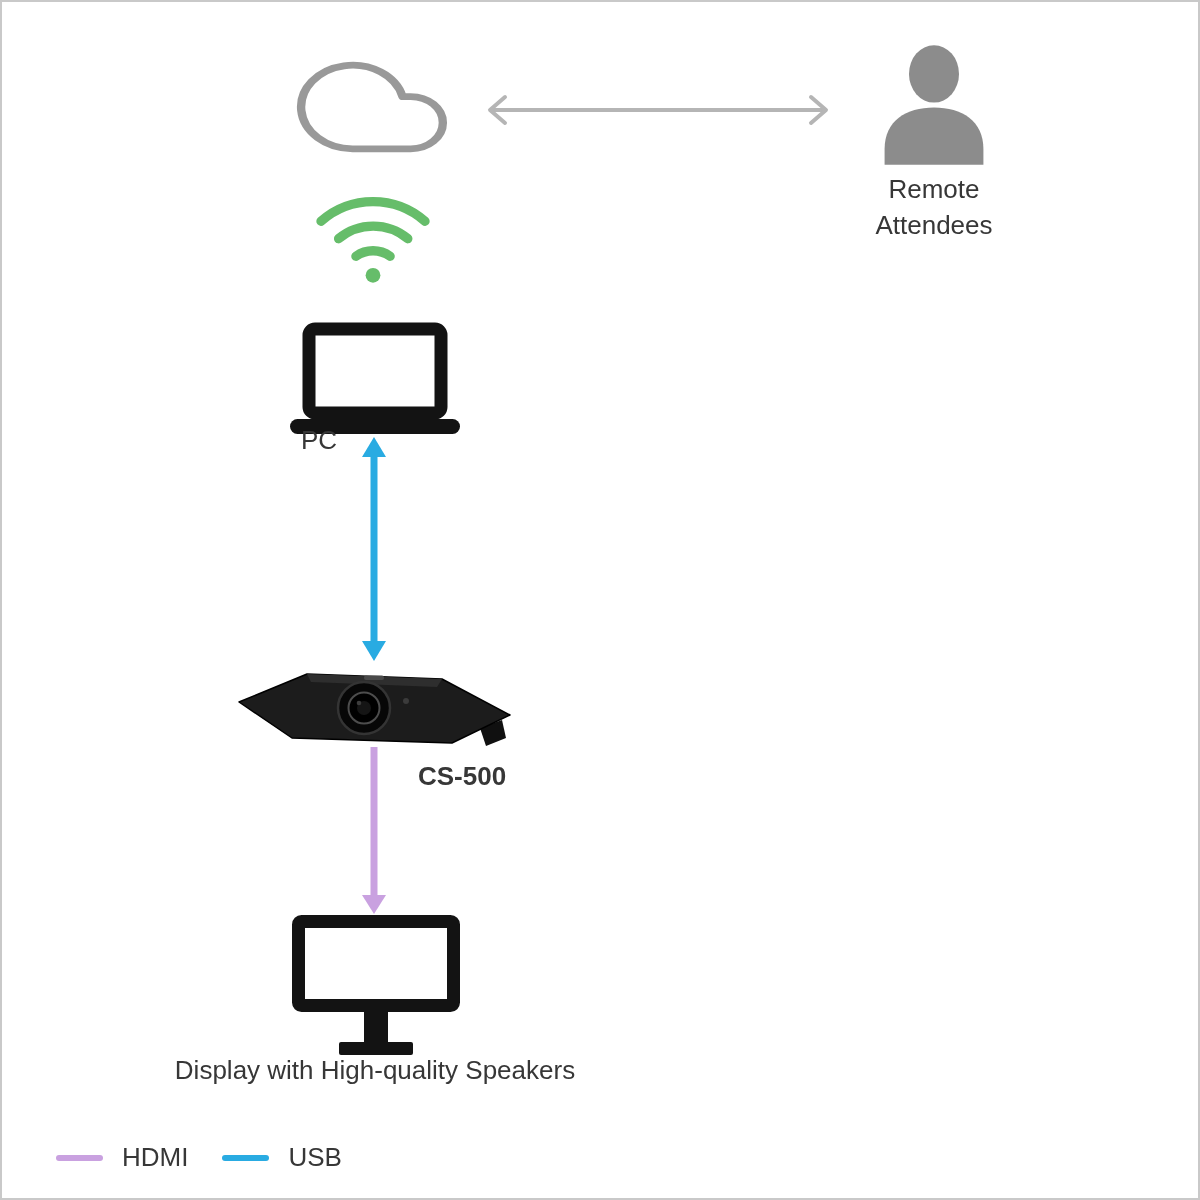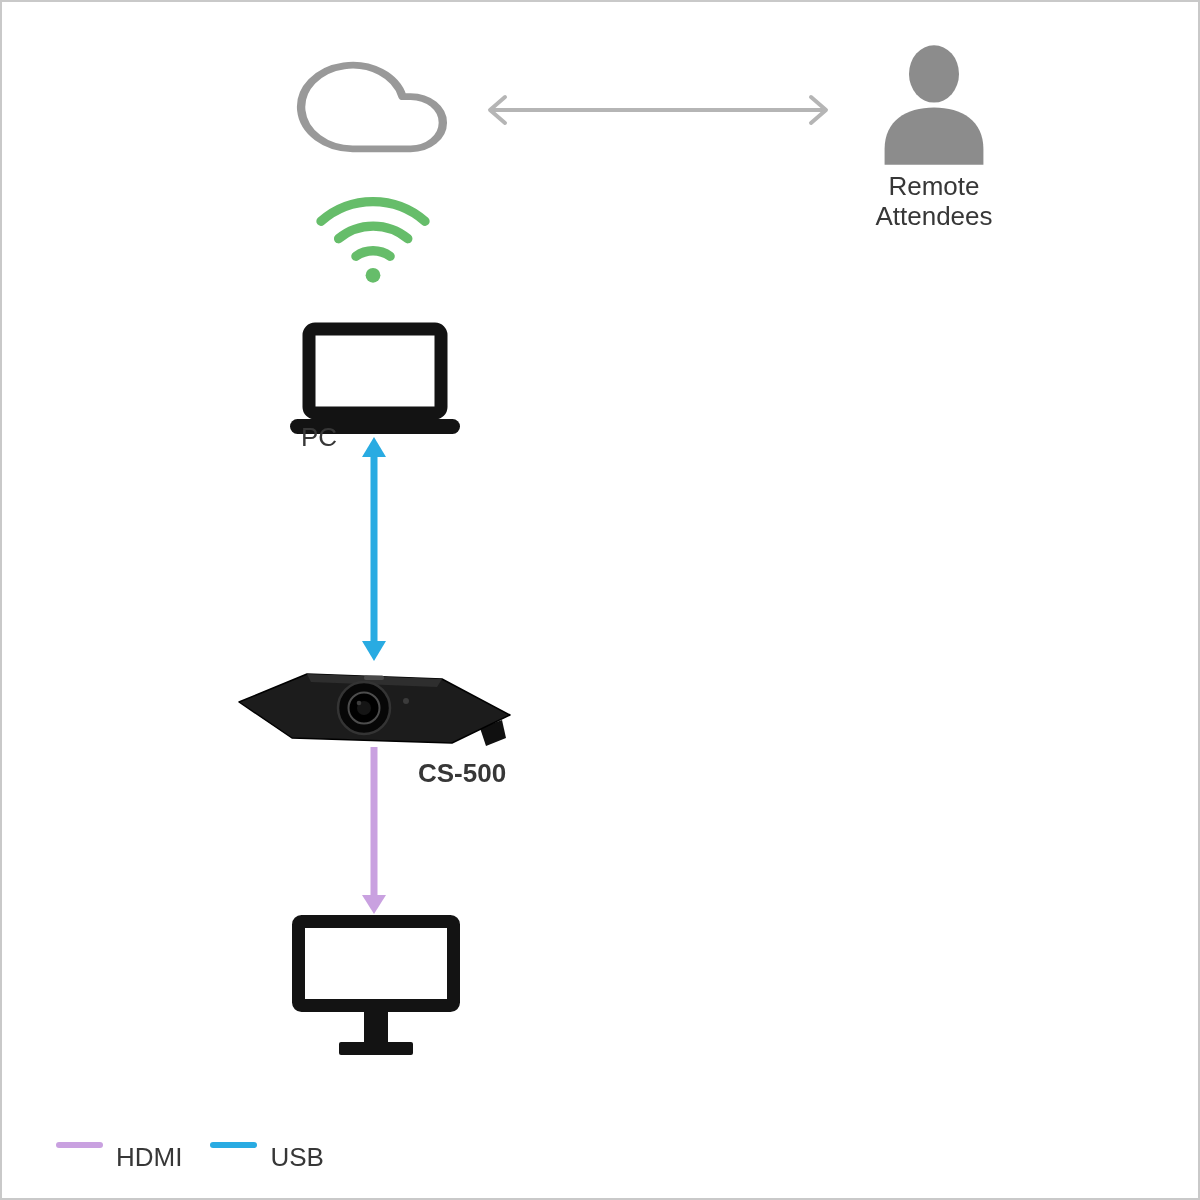--- a/index.html
+++ b/index.html
@@ -13,44 +13,45 @@
     border: 2px solid var(--canvas-border, #c9c9c9);
     font-family: "Liberation Sans", sans-serif;
     color: var(--text, #373737);
     overflow: hidden;
   }
   .abs { position: absolute; }
   .label {
     position: absolute;
     font-size: 26px;
     color: var(--text, #373737);
-    line-height: 30px;
+    line-height: 36px;
   }
   .label.bold { font-weight: 700; text-align: center; }
   .label.center { text-align: center; }
   .prelines { white-space: pre-line; }
 
   
   .cloud-stroke { stroke: var(--cloud-gray); fill: #ffffff; }
   .gray-arrow-stroke { stroke: var(--arrow-gray); fill: none; }
   .person-fill { fill: var(--person-gray); }
   .wifi-stroke { stroke: var(--wifi-green); fill: none; }
   .wifi-dot { fill: var(--wifi-green); }
   .usb-stroke { stroke: var(--usb-blue); }
   .usb-fill { fill: var(--usb-blue); }
   .hdmi-stroke { stroke: var(--hdmi-purple); }
   .hdmi-fill { fill: var(--hdmi-purple); }
   .dev-fill { fill: var(--device-black); }
   .dev-stroke { stroke: var(--device-black); fill: #ffffff; }
 
   .legend {
     display: flex;
-    align-items: flex-start;
+    align-items: center;
     font-size: 26px;
     color: var(--text, #373737);
+    gap: 6px;
   }
   .swatch {
     display: inline-block;
     width: 47px;
     height: 6px;
     border-radius: 3px;
     margin-right: 13px;
   }
   .swatch.hdmi { background: var(--hdmi-purple); }
   .swatch.usb { background: var(--usb-blue); margin-left: 28px; }
@@ -116,20 +117,21 @@
     <line class="hdmi-stroke" x1="17" y1="0" x2="17" y2="150" stroke-width="7"></line>
     <polygon class="hdmi-fill" points="17,167 5,148 29,148"></polygon>
   </svg>
 
   <svg class="abs" style="left:290px; top:913px;" width="168" height="141" viewBox="0 0 168 141">
     <rect class="dev-stroke" x="6.5" y="6.5" width="155" height="84" rx="3" stroke-width="13"></rect>
     <rect class="dev-fill" x="72" y="95" width="24" height="34"></rect>
     <rect class="dev-fill" x="47" y="127" width="74" height="13" rx="2"></rect>
   </svg>
 
+  <div class="label center" style="left:73px; top:1050px; width:600px;">Display with High-quality Speakers</div>
 
   <div class="legend abs" style="left:54px; top:1140px;">
     <span class="swatch hdmi"></span>
     <span>HDMI</span>
     <span class="swatch usb"></span>
     <span>USB</span>
   </div>
 
 </div>
 

